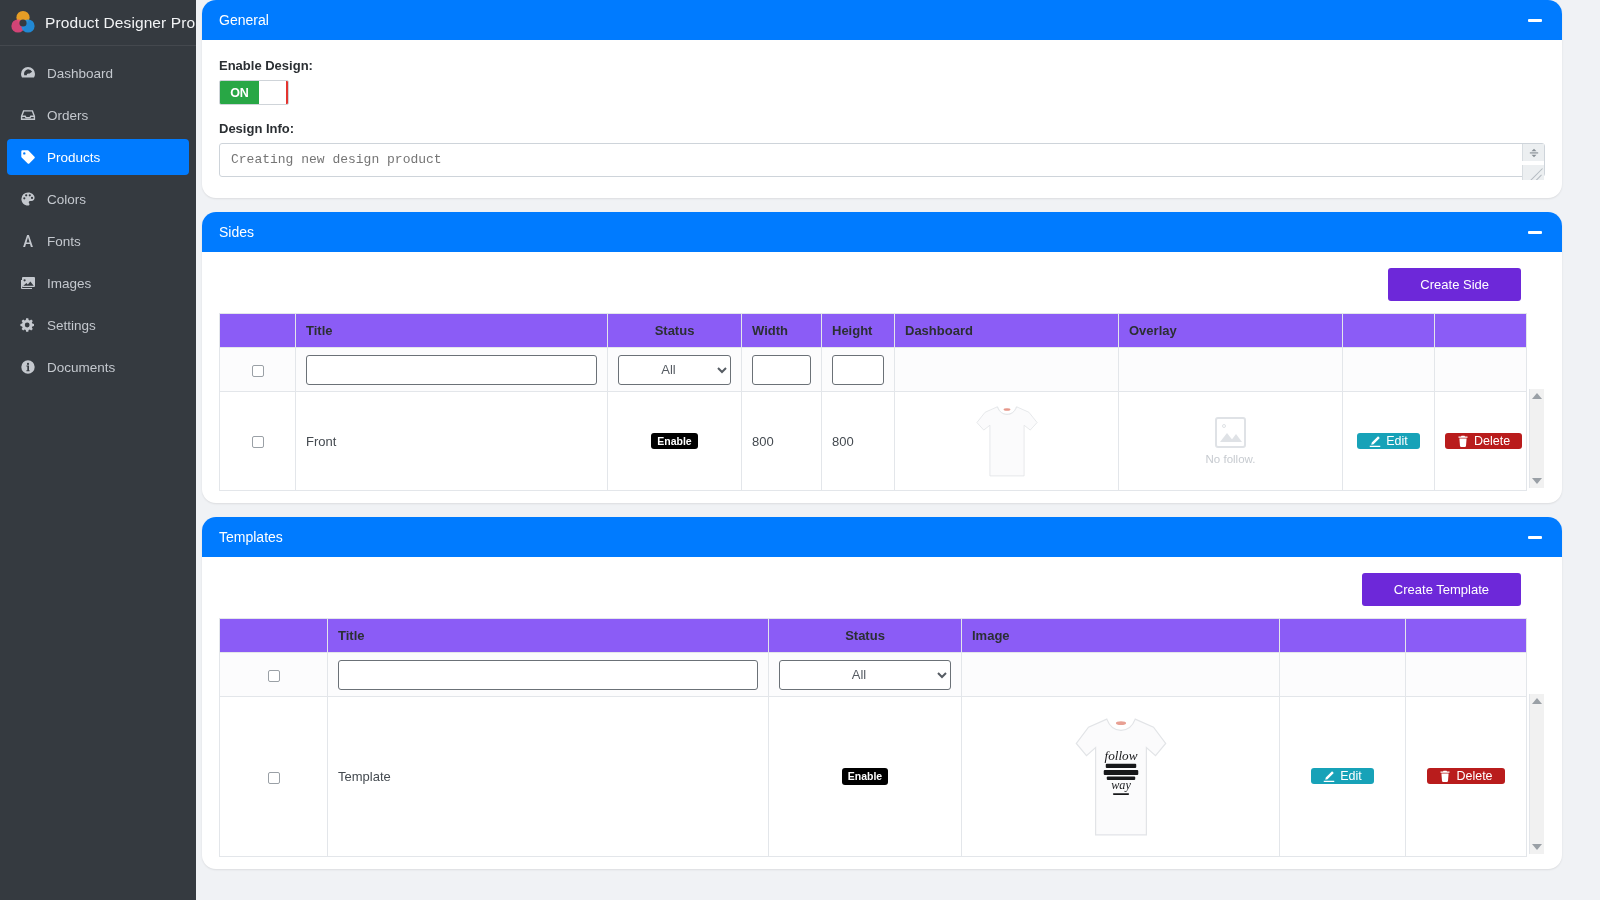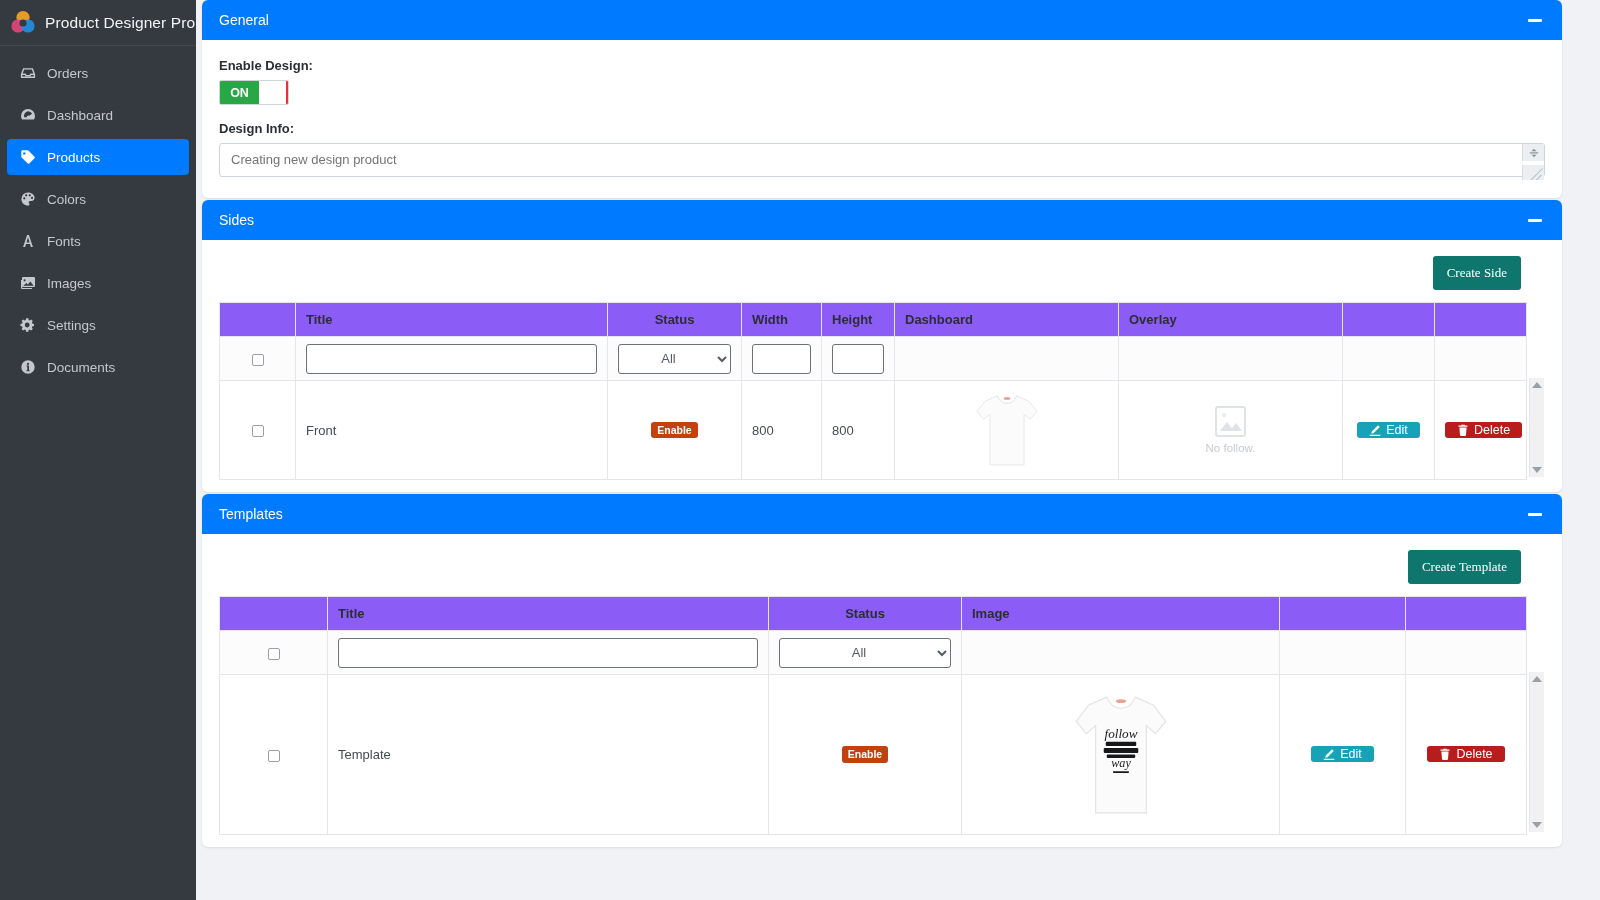--- a/index.html
+++ b/index.html
@@ -40,22 +40,22 @@
   
   .main {
     flex: 1; height: 900px; overflow: hidden;
     background: #f0f2f5; padding: 0 0 0 0;
     position: relative;
   }
   .main-inner { padding: 0 38px 0 0; }
 
   .panel {
     background: #ffffff;
-    margin: 0 0 2px 6px;
-    border-radius: 6px;
+    margin: 0 0 14px 6px;
+    border-radius: 14px;
     box-shadow: 0 1px 2px rgba(0,0,0,.09);
     overflow: hidden;
   }
   .panel-head {
     background: #007bff; color: #fff;
     height: 40px; display: flex; align-items: center;
     justify-content: space-between;
     padding: 0 18px 0 17px;
     font-size: 14px;
   }
@@ -86,21 +86,21 @@
     content: ""; position: absolute; right: 0; top: 0; bottom: 0;
     width: 2px; background: #e3342f;
   }
 
   
   .ta-wrap { position: relative; margin-top: 2px; }
   .design-ta {
     width: 100%; height: 34px;
     border: 1px solid #ced4da; border-radius: 3px;
     padding: 7px 26px 7px 11px;
-    font-family: Liberation Sans, sans-serif;
+    font-family: Liberation Mono, monospace;
     font-size: 13px; color: #7c838a; resize: none;
     line-height: 18px; background: #fff; outline: none;
   }
   .ta-spin {
     position: absolute; right: 1px; top: 1px; width: 22px; height: 17px;
     background: #eceff1; border-left: 1px solid #d8dde1;
     display: flex; align-items: center; justify-content: center;
   }
   .ta-grip {
     position: absolute; right: 1px; bottom: 1px; width: 22px; height: 15px;
@@ -110,23 +110,23 @@
   .ta-grip::before, .ta-grip::after {
     content: ""; position: absolute; background: #b3bac1; height: 1px; width: 17px;
     transform: rotate(-45deg); right: -1px;
   }
   .ta-grip::before { top: 9px; }
   .ta-grip::after  { top: 13px; width: 10px; right: 1px; }
 
   
   .btn-bar { display: flex; justify-content: flex-end; padding: 6px 24px 12px 0; }
   .btn-create {
-    background: #0f766e; color: #fff; border: none;
-    border-radius: 3px; padding: 9px 14px; font-size: 13px;
-    cursor: pointer; font-family: Liberation Serif, serif;
+    background: #6d28d9; color: #fff; border: none;
+    border-radius: 3px; padding: 9px 32px; font-size: 13px;
+    cursor: pointer; font-family: Liberation Sans, sans-serif;
   }
 
   
   .table-scroll { position: relative; padding-right: 24px; }
   table.grid { width: 100%; border-collapse: collapse; table-layout: fixed; }
   table.grid th {
     background: #8b5cf6; border: 1px solid #e3e6ea;
     font-size: 13px; color: #2b2f33; font-weight: bold;
     padding: 9px 10px; text-align: left; height: 31px;
   }
@@ -147,21 +147,21 @@
     border-radius: 3px; font-size: 13px; color: #565c63;
     font-family: "Liberation Sans", sans-serif; background: #fff;
     text-align: center; text-align-last: center; padding: 0 4px; outline: none;
   }
   .chk {
     width: 12px; height: 12px; border: 1px solid #9aa0a6;
     border-radius: 2px; background: #fff; display: inline-block;
     cursor: pointer; vertical-align: middle;
   }
   .badge-enable {
-    display: inline-block; background: #c2410c; color: #fff;
+    display: inline-block; background: #000000; color: #fff;
     font-size: 10.5px; font-weight: bold; padding: 3px 6px;
     border-radius: 3px; line-height: 1;
   }
   .btn-edit, .btn-del {
     border: none; border-radius: 3px; color: #fff;
     font-size: 12.5px; padding: 1px 12px; cursor: pointer;
     display: inline-flex; align-items: center; gap: 5px;
     font-family: "Liberation Sans", sans-serif;
   }
   .btn-edit { background: #17a2b8; }
@@ -210,35 +210,35 @@
           <circle cx="13" cy="13" r="3.6" fill="#353a40"></circle>
         </svg>
       </span>
       <span class="brand-title">Product Designer Pro</span>
     </div>
 
     <nav class="nav">
 
       <div class="nav-item">
         <span class="nav-ico">
+          <svg viewBox="0 0 16 16" fill="currentColor">
+              <path d="M8 2a7 7 0 00-7 7 6.9 6.9 0 001 3.6h12A6.9 6.9 0 0015 9a7 7 0 00-7-7zm0 2.2a4.8 4.8 0 014.2 2.5l-3.1 2a1.6 1.6 0 00-2.3 1.5H4.2A4.8 4.8 0 018 4.2z"></path>
+            </svg>
+        </span>
+        <span>Dashboard</span>
+      </div>
+
+      <div class="nav-item">
+        <span class="nav-ico">
           <svg viewBox="0 0 16 16" fill="none" stroke="currentColor" stroke-width="1.4">
               <path d="M1.6 9.3l2-5.4h8.8l2 5.4v2.9H1.6z"></path>
               <path d="M1.6 9.3h3.6l.9 1.5h3.8l.9-1.5h3.6"></path>
             </svg>
         </span>
         <span>Orders</span>
-      </div>
-
-      <div class="nav-item">
-        <span class="nav-ico">
-          <svg viewBox="0 0 16 16" fill="currentColor">
-              <path d="M8 2a7 7 0 00-7 7 6.9 6.9 0 001 3.6h12A6.9 6.9 0 0015 9a7 7 0 00-7-7zm0 2.2a4.8 4.8 0 014.2 2.5l-3.1 2a1.6 1.6 0 00-2.3 1.5H4.2A4.8 4.8 0 018 4.2z"></path>
-            </svg>
-        </span>
-        <span>Dashboard</span>
       </div>
 
       <div class="nav-item active">
         <span class="nav-ico">
           <svg viewBox="0 0 16 16" fill="currentColor">
               <path d="M7.6 1.3H2.4a1.1 1.1 0 00-1.1 1.1v5.2a1.1 1.1 0 00.33.78l6.1 6.1a1.1 1.1 0 001.56 0l5.2-5.2a1.1 1.1 0 000-1.56l-6.1-6.1a1.1 1.1 0 00-.78-.33zM4.3 5.6a1.2 1.2 0 111.2-1.2 1.2 1.2 0 01-1.2 1.2z"></path>
             </svg>
         </span>
         <span>Products</span>
       </div>

